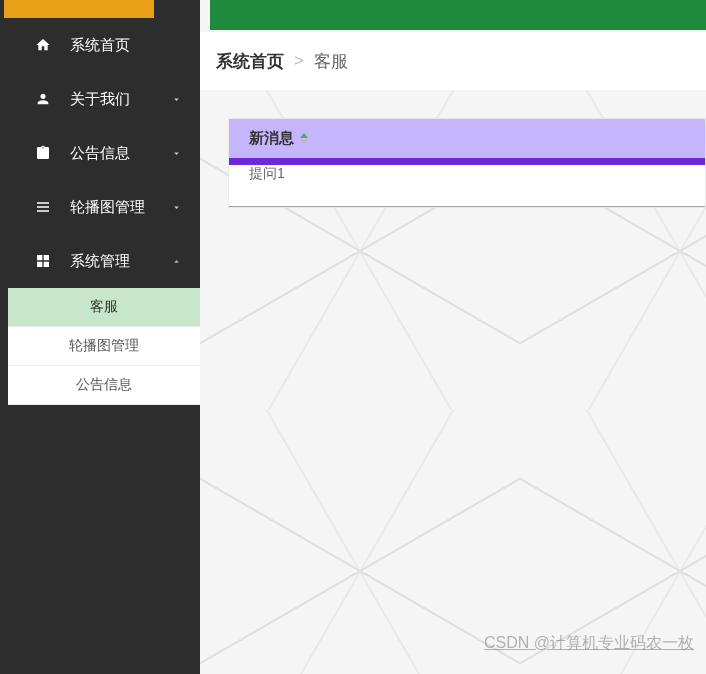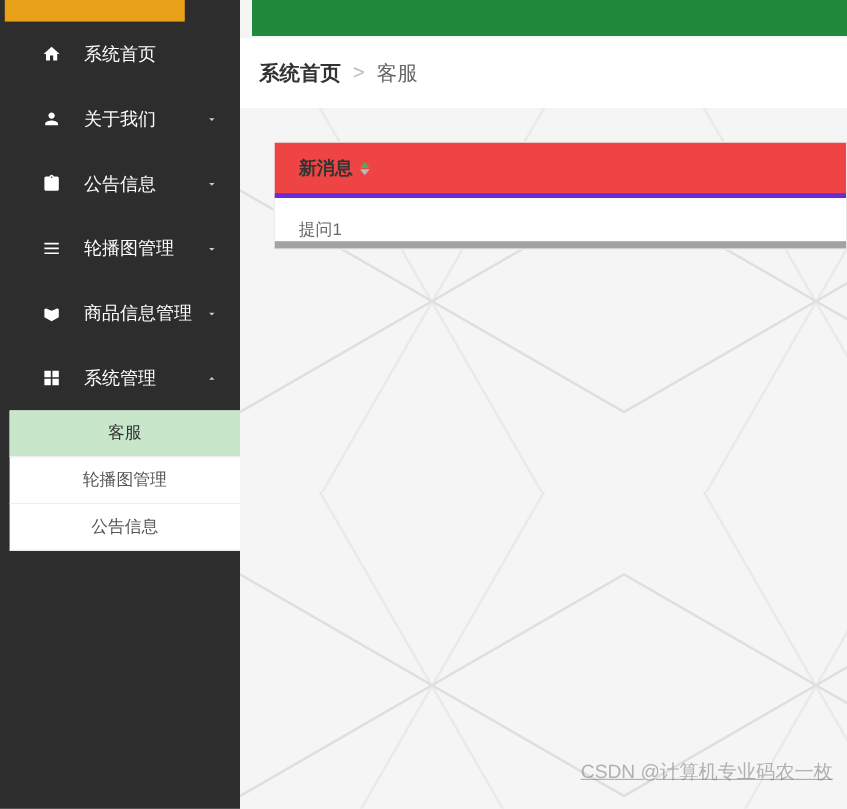--- a/index.html
+++ b/index.html
@@ -132,29 +132,29 @@
         linear-gradient(-60deg, transparent 49.5%, #eaeaea 49.6%, #eaeaea 50%, transparent 50.1%);
       background-size: 320px 320px;
     }
     
     .table {
       background: #fff;
       border: 1px solid #e8e8e8;
       width: 100%;
     }
     .thead {
-      background: #ef4444;
+      background: #c4b5fd;
       height: 46px;
       display: flex;
       align-items: center;
       padding-left: 20px;
       font-weight: 600;
       font-size: 15px;
       color: #333;
-      border-bottom: 4px solid #6d28d9;
+      border-bottom: 7px solid #6d28d9;
     }
     .sort-icon {
       margin-left: 6px;
       display: inline-flex;
       flex-direction: column;
       line-height: 0;
     }
     .sort-icon .up {
       width: 0; height: 0;
       border-left: 4px solid transparent;
@@ -164,25 +164,25 @@
     }
     .sort-icon .down {
       width: 0; height: 0;
       border-left: 4px solid transparent;
       border-right: 4px solid transparent;
       border-top: 5px solid #bbb;
     }
     .trow {
       height: 42px;
       display: flex;
-      align-items: flex-end;
+      align-items: flex-start;
       padding-left: 20px;
       font-size: 14px;
       color: #666;
-      border-bottom: 6px solid #a3a3a3;
+      border-bottom: 1px solid #a3a3a3;
     }
     .trow.alt { background: #fcfcfc; }
     
     .watermark {
       position: absolute;
       bottom: 20px;
       right: 12px;
       color: rgba(120,120,120,0.55);
       font-size: 16px;
       pointer-events: none;
@@ -240,33 +240,20 @@
           </svg>
       </span>
       <span class="label">轮播图管理</span>
       <span class="chev">
         <svg viewBox="0 0 24 24" width="11" height="11">
             <path d="M7 10l5 5 5-5z"></path>
           </svg>
       </span>
     </div>
 
-    <div class="side-item">
-      <span class="icon">
-        <svg viewBox="0 0 24 24" width="16" height="16">
-            <path d="M21 7l-9-5-9 5v10l9 5 9-5V7zm-9 2L5 6l7-4 7 4-7 3z"></path>
-          </svg>
-      </span>
-      <span class="label">商品信息管理</span>
-      <span class="chev">
-        <svg viewBox="0 0 24 24" width="11" height="11">
-            <path d="M7 10l5 5 5-5z"></path>
-          </svg>
-      </span>
-    </div>
 
     <div class="side-item">
       <span class="icon">
         <svg viewBox="0 0 24 24" width="16" height="16">
             <path d="M3 3h8v8H3V3zm10 0h8v8h-8V3zM3 13h8v8H3v-8zm10 0h8v8h-8v-8z"></path>
           </svg>
       </span>
       <span class="label">系统管理</span>
       <span class="chev">
         <svg viewBox="0 0 24 24" width="11" height="11">

